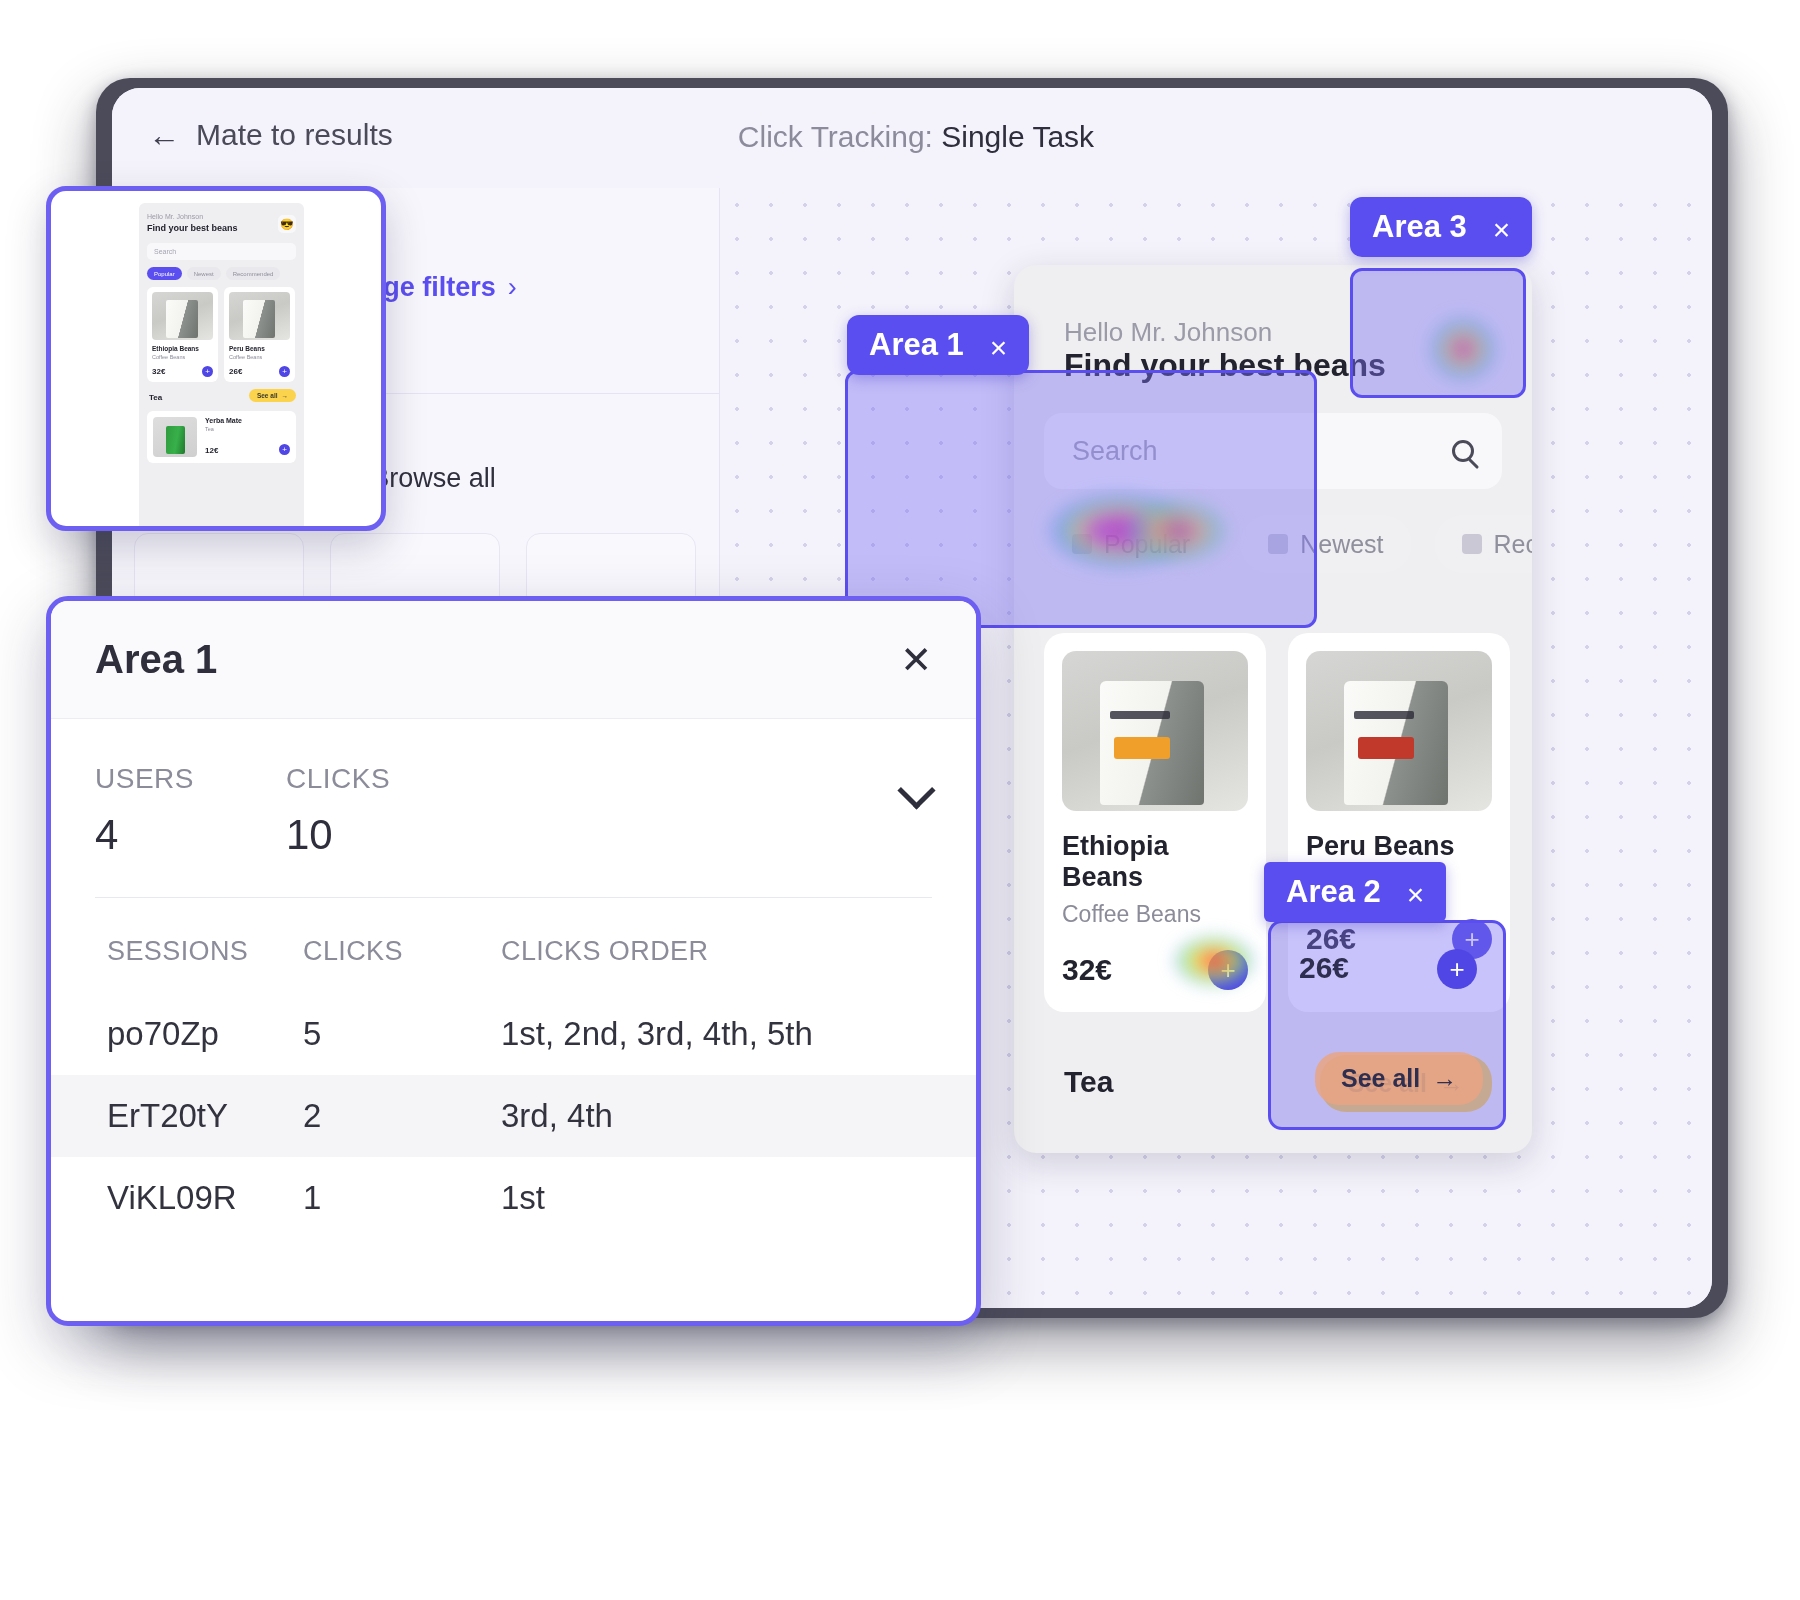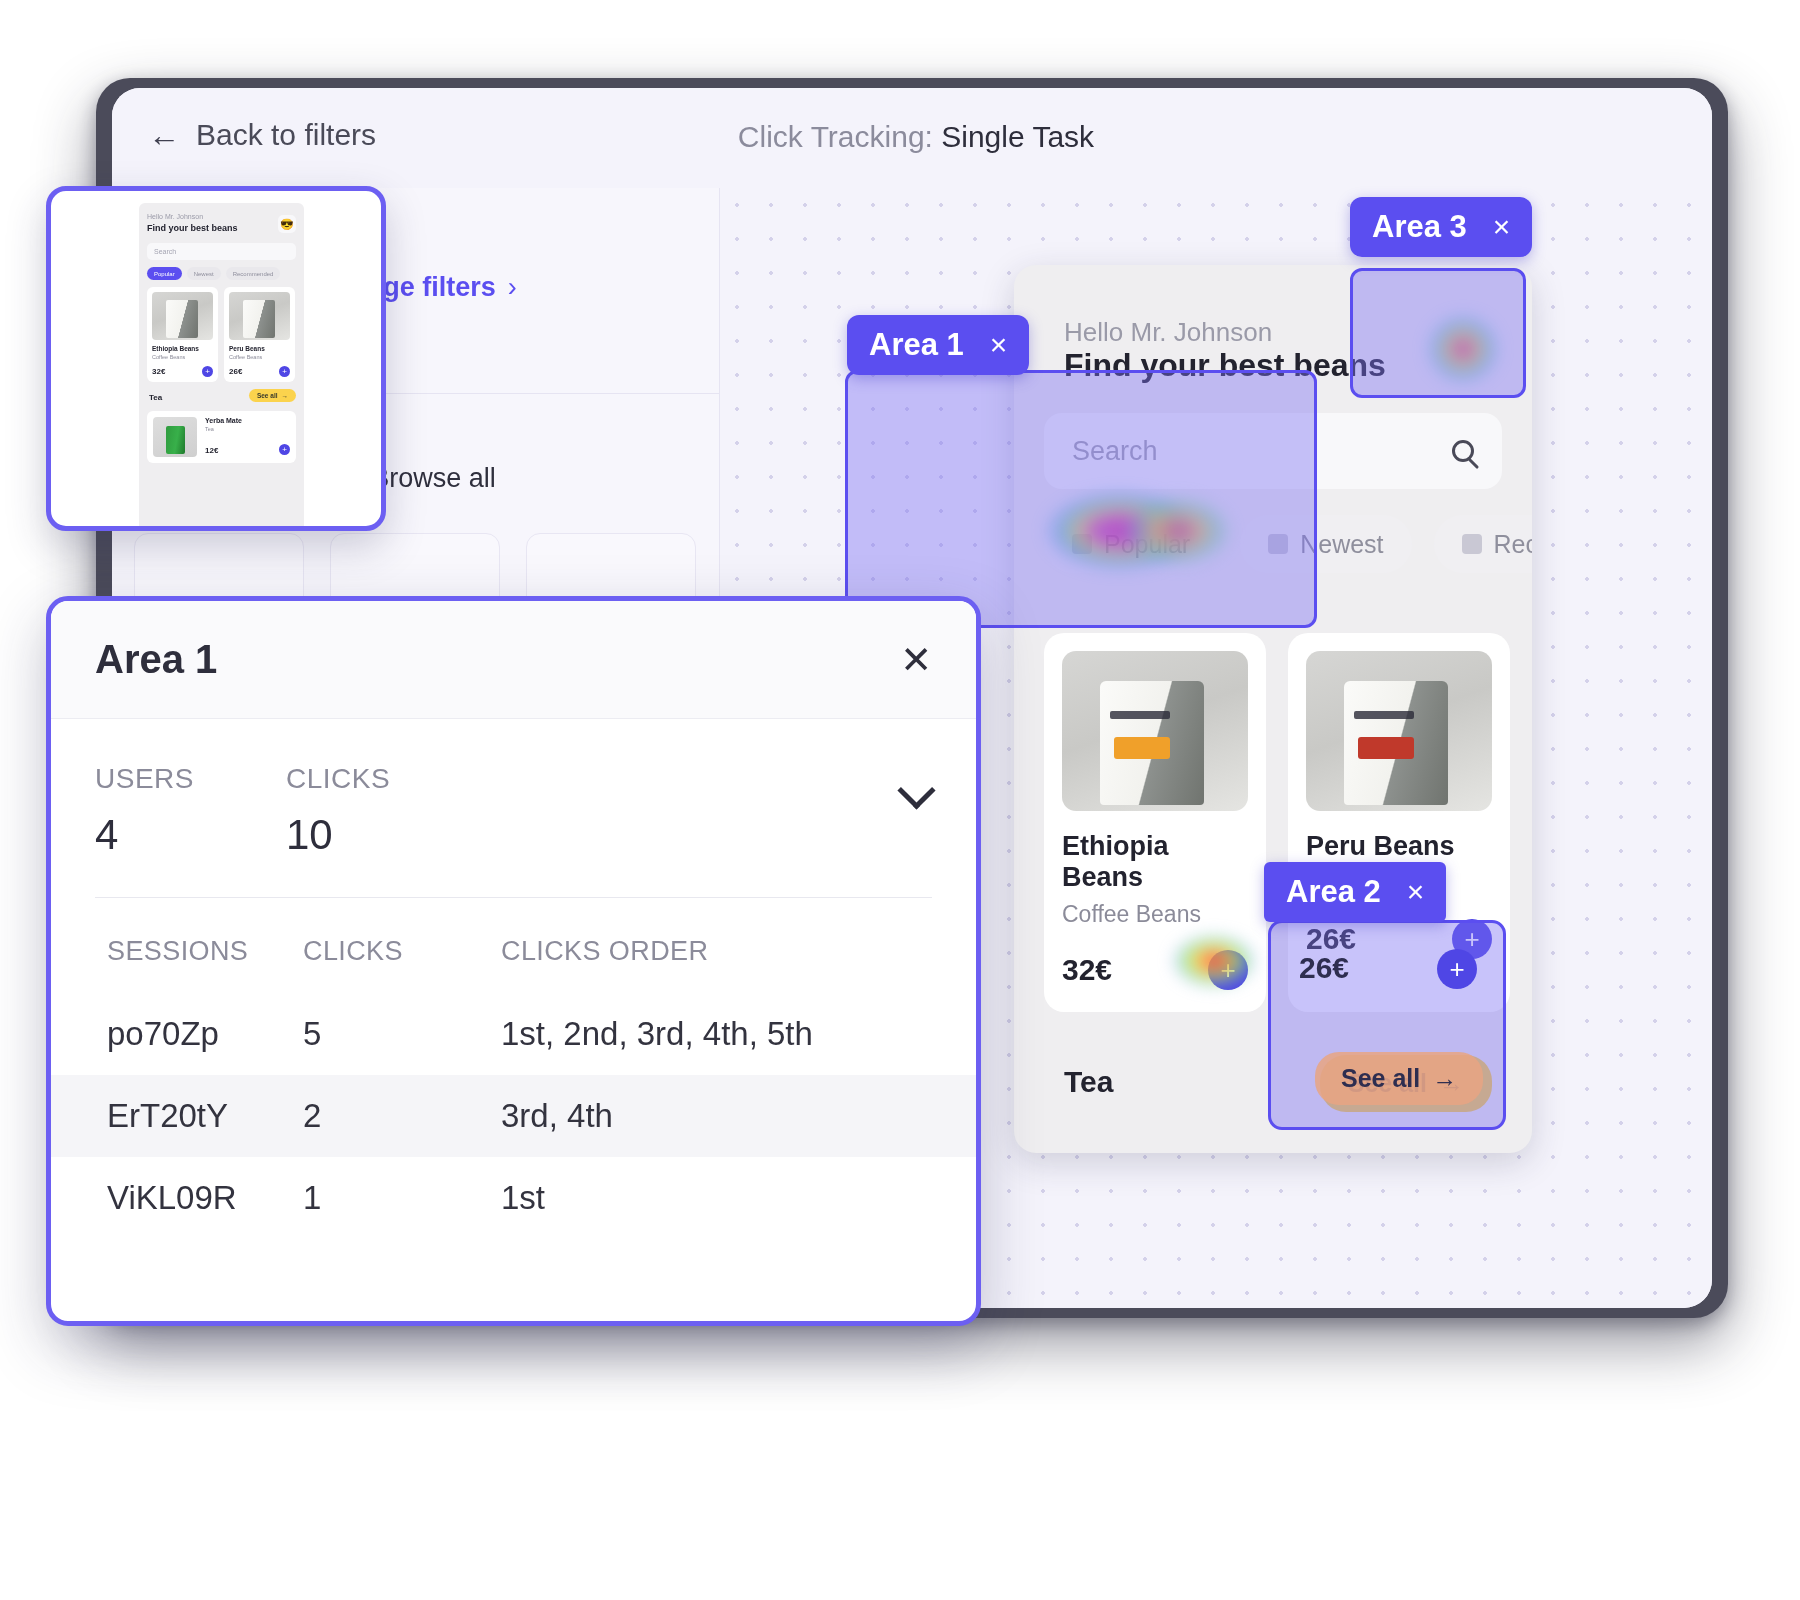--- a/index.html
+++ b/index.html
@@ -217,21 +217,21 @@
   .region-1 { left: 845px; top: 370px; width: 472px; height: 258px; }
   .region-2 { left: 1268px; top: 920px; width: 238px; height: 210px; border-radius: 14px; }
   .region-3 { left: 1350px; top: 268px; width: 176px; height: 130px; }
 
   
   .area-badge {
     position: absolute;
     background: #5b4ef0;
     color: #fff;
     border-radius: 12px;
-    display: flex; align-items: center; gap: 26px;
+    display: flex; align-items: flex-end; gap: 26px;
     padding: 12px 22px;
     font-size: 31px; font-weight: 600;
     box-shadow: 0 4px 14px rgba(70,60,200,.35);
     cursor: pointer;
   }
   .area-badge .x { font-size: 30px; font-weight: 500; line-height: 1; }
   .badge-1 { left: 847px; top: 315px; }
   .badge-2 { left: 1264px; top: 862px; border-radius: 6px; }
   .badge-3 { left: 1350px; top: 197px; }
 
@@ -370,21 +370,21 @@
 
 <div id="stage">
 
   <div class="app-shell"></div>
 
   <div class="app-inner">
 
     <div class="app-header">
       <div class="back-link">
         <span class="back-arrow">←</span>
-        <span>Back to filters</span>
+        <span>Mate to results</span>
       </div>
       <div class="track-title">
         <span class="muted">Click Tracking: </span><span class="strong">Single Task</span>
       </div>
     </div>
 
     <div class="results-col">
       <div class="manage-filters">
         <span>Manage filters</span><span class="chev">›</span>
       </div>

